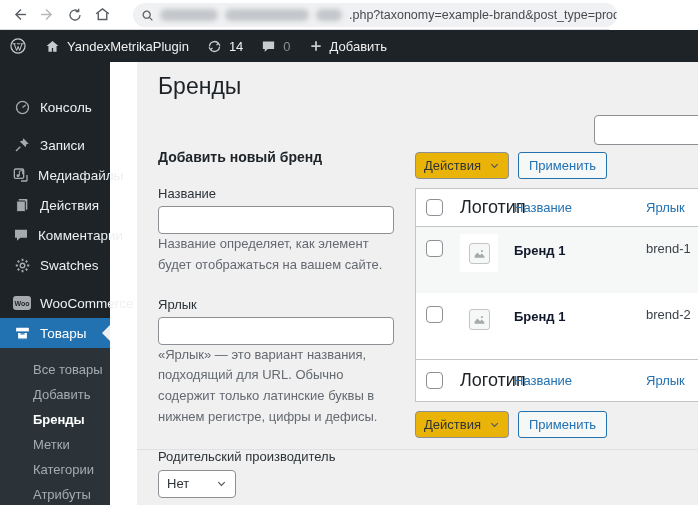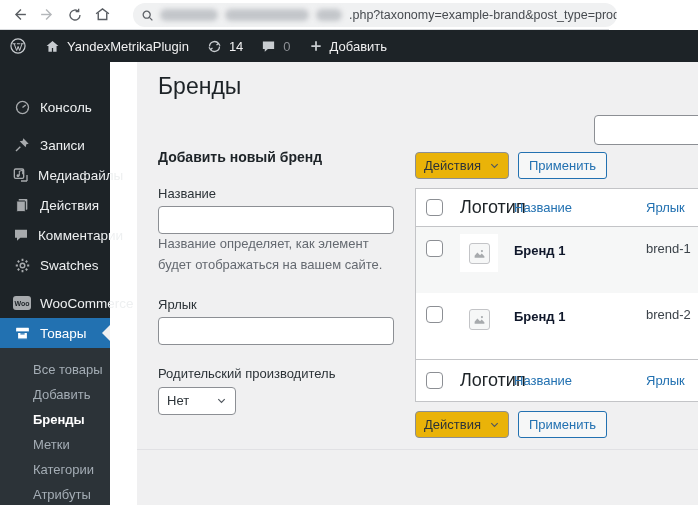--- a/index.html
+++ b/index.html
@@ -269,20 +269,21 @@
 
     <div class="form-col">
       <div class="form-heading">Добавить новый бренд</div>
 
       <label class="field-label">Название</label>
       <input class="text-input" type="text" value="" style="">
       <div class="help">Название определяет, как элемент будет отображаться на вашем сайте.</div>
 
       <label class="field-label">Ярлык</label>
       <input class="text-input" type="text" value="" style="">
+      <div class="help">«Ярлык» — это вариант названия, подходящий для URL. Обычно содержит только латинские буквы в нижнем регистре, цифры и дефисы.</div>
 
       <label class="field-label">Родительский производитель</label>
       <div class="wp-select">
         <span>Нет</span>
         <span class="chev">
           <svg width="11" height="11" viewBox="0 0 24 24" fill="none" stroke="currentColor" stroke-width="2.6">
               <path d="M5 9 L12 16 L19 9"></path>
             </svg>
         </span>
       </div>

